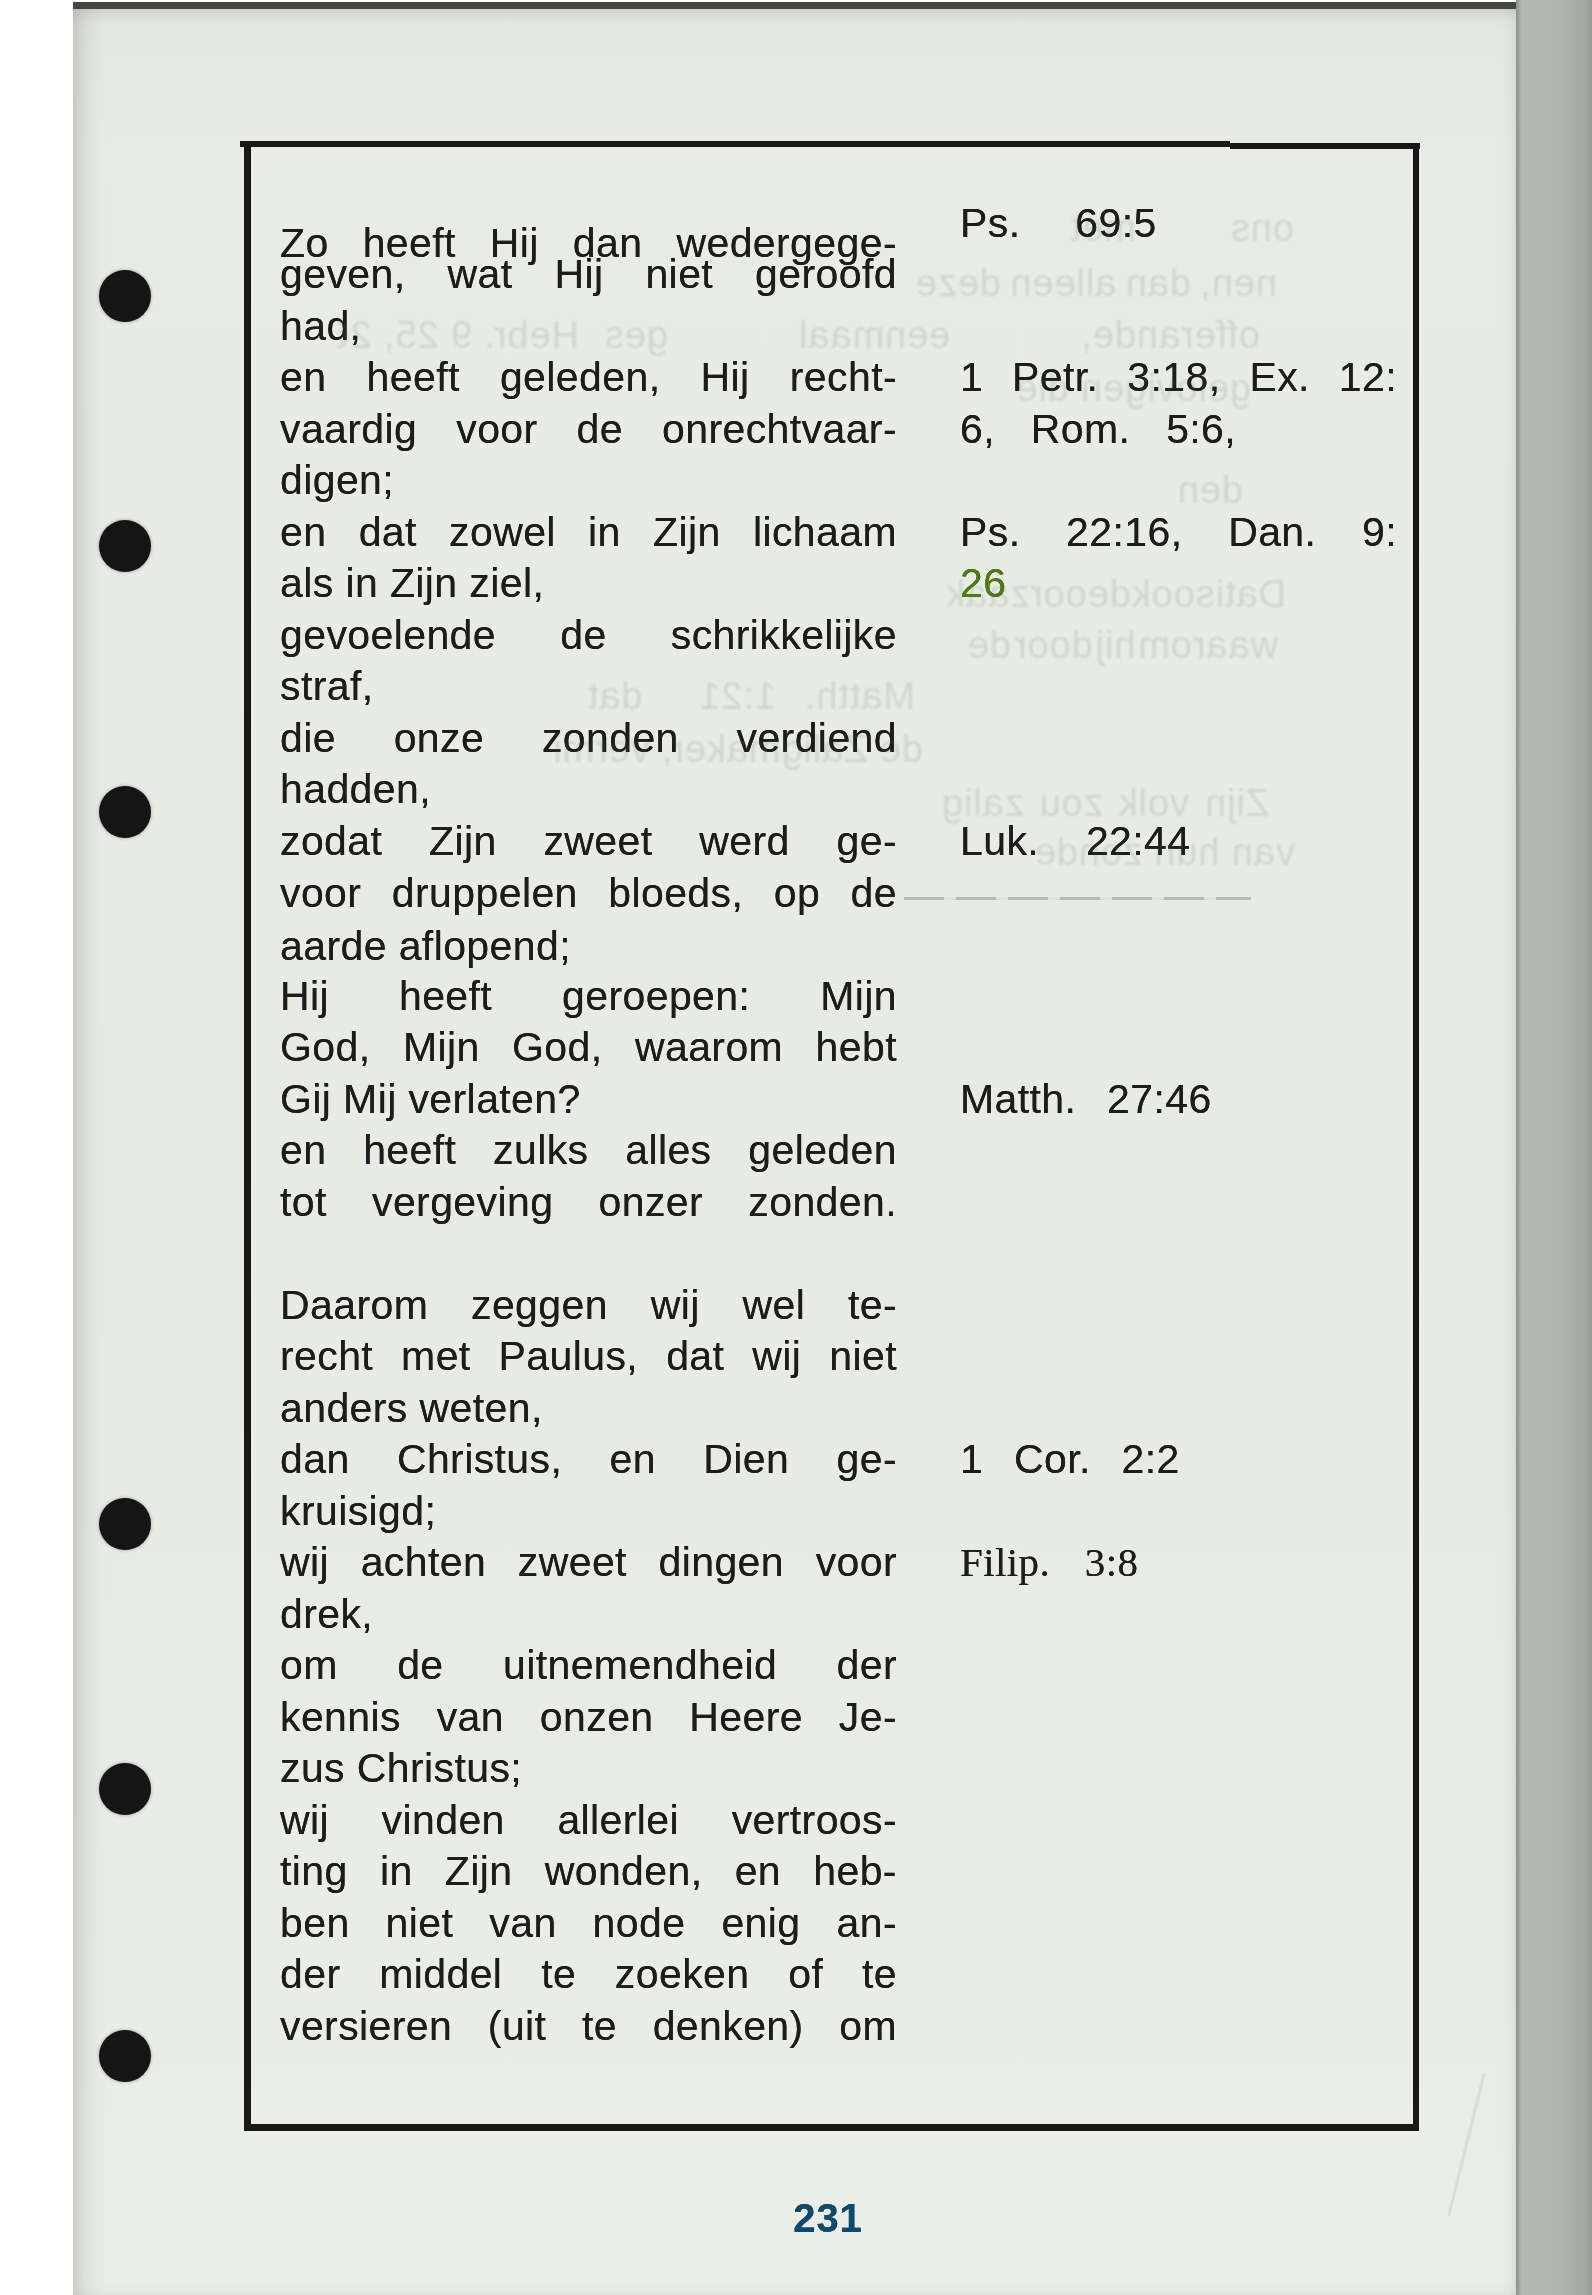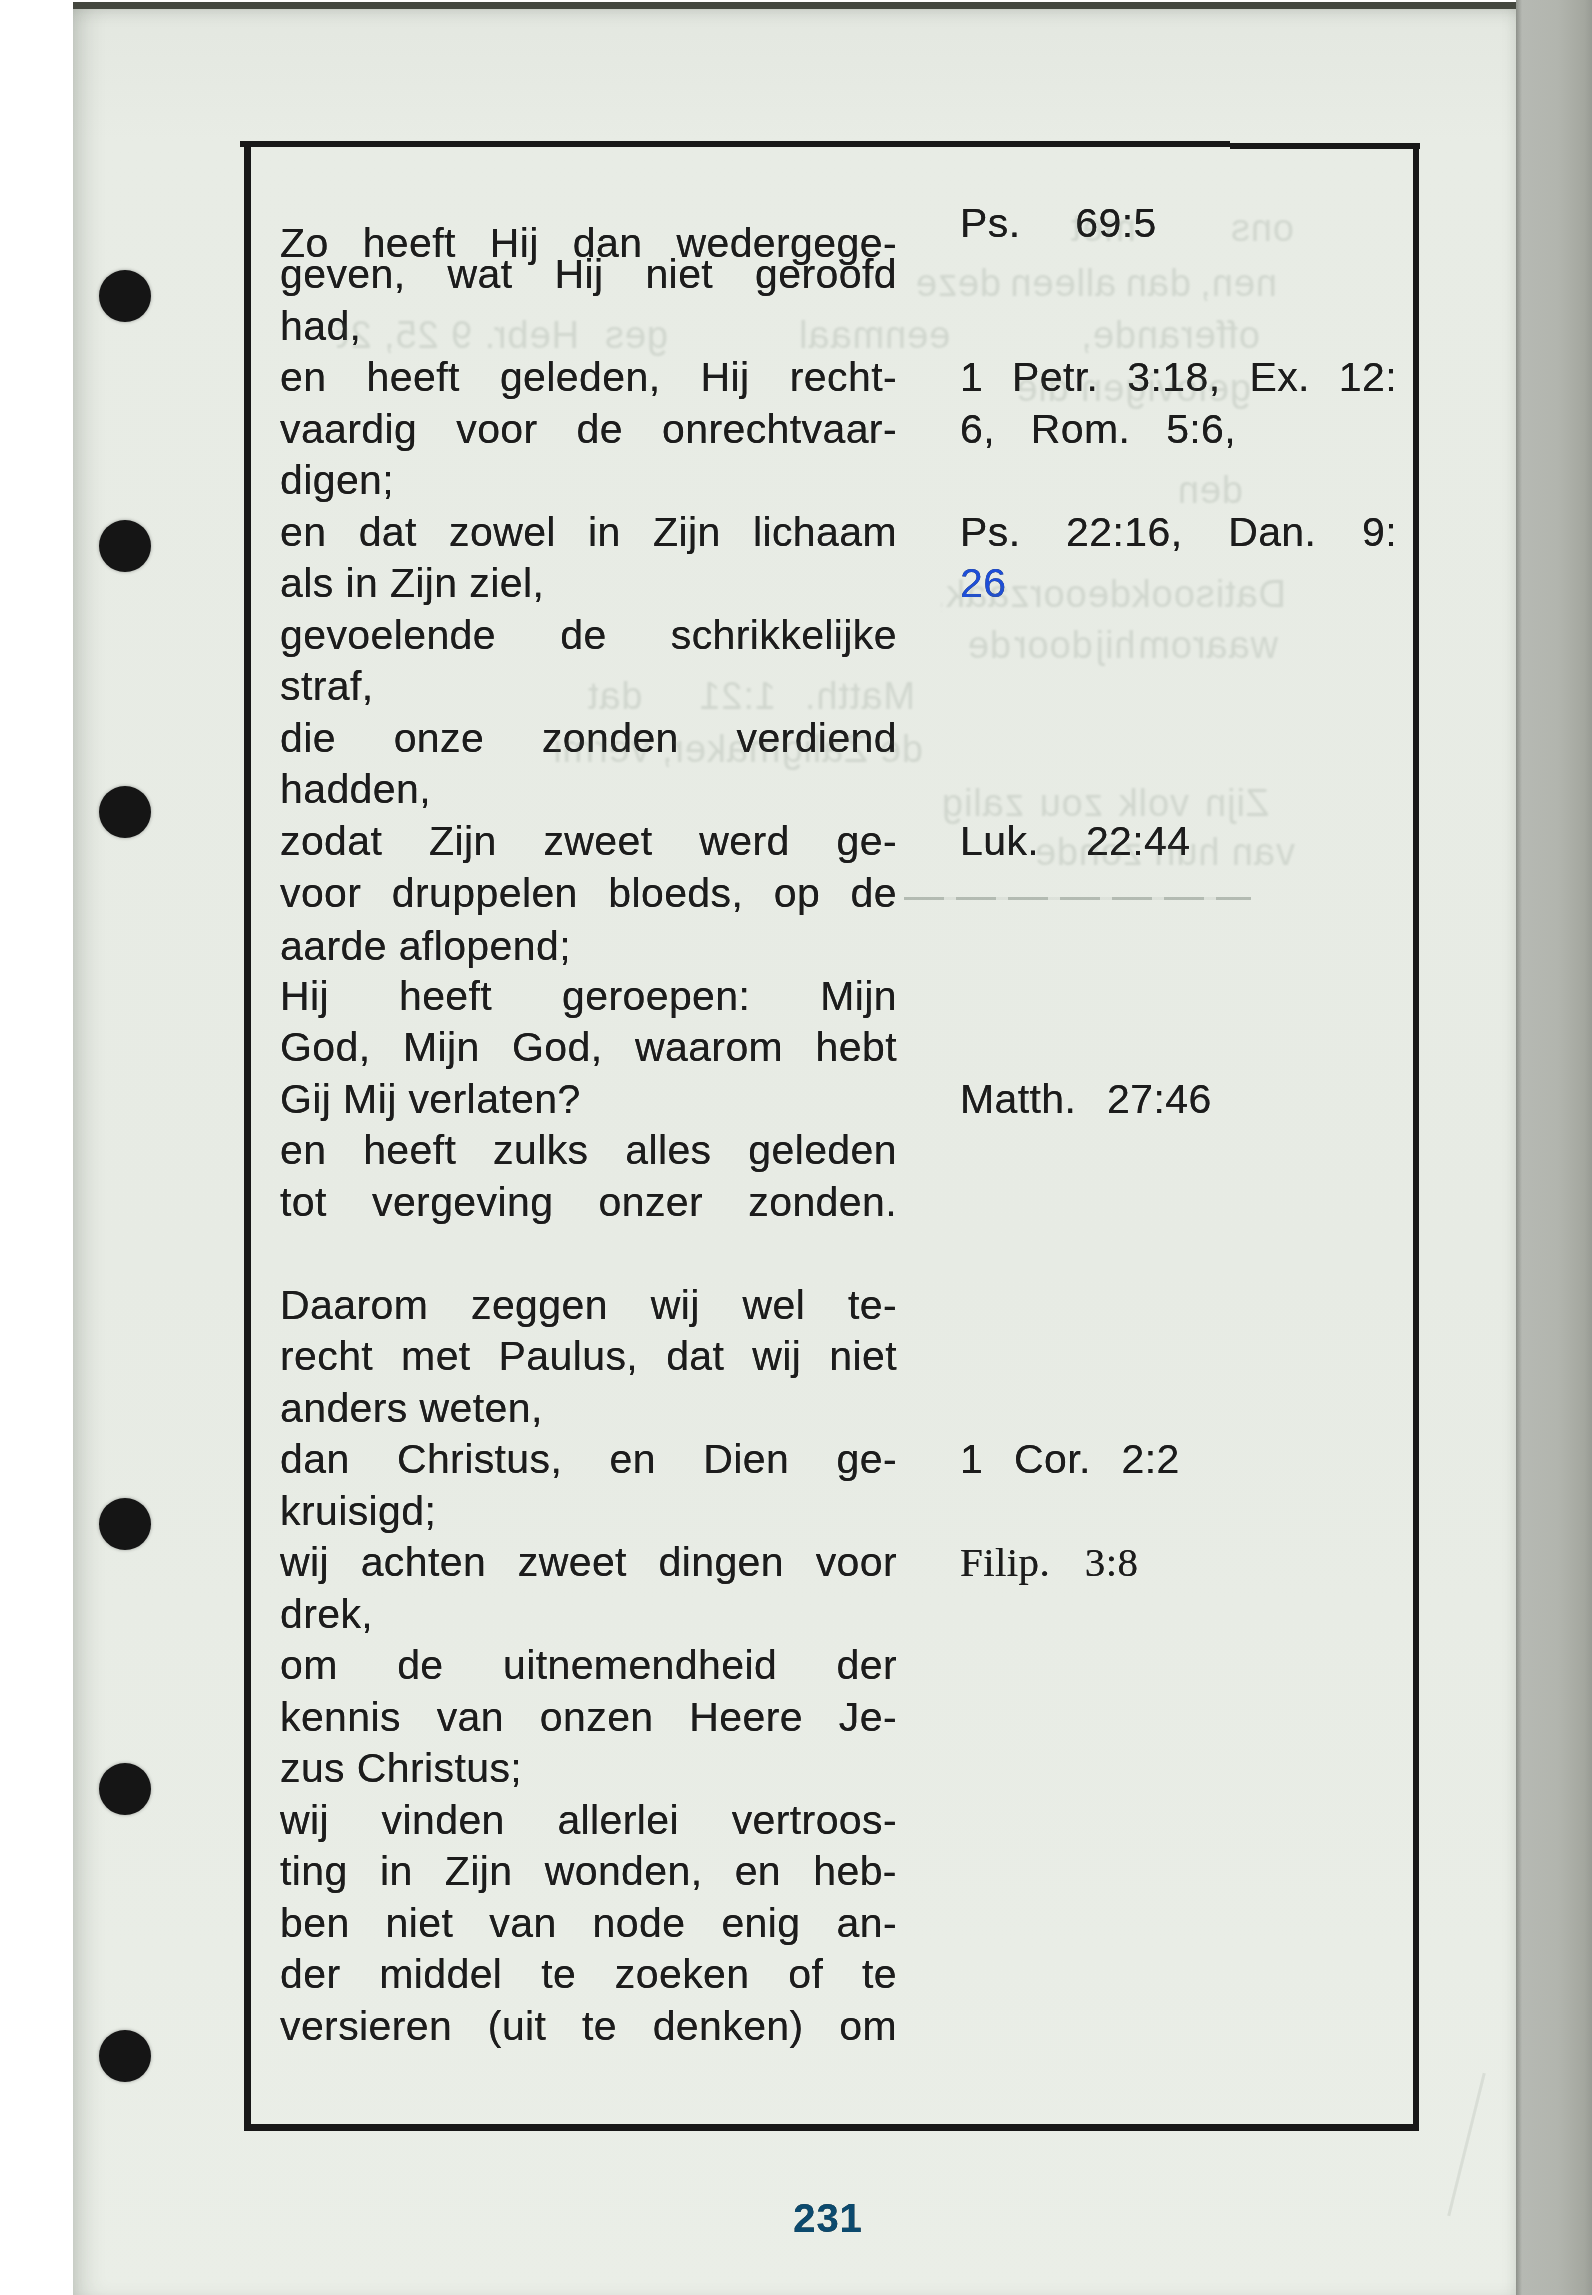--- a/index.html
+++ b/index.html
@@ -280,21 +280,21 @@
       <span>Ex.</span>
       <span>12:</span>
     </div>
     <div class="refline" style="top: 403px; color: rgb(28, 28, 28); word-spacing: 24px;">6, Rom. 5:6,</div>
     <div class="refline just" style="top: 506px; color: rgb(28, 28, 28);">
       <span>Ps.</span>
       <span>22:16,</span>
       <span>Dan.</span>
       <span>9:</span>
     </div>
-    <div class="refline" style="top: 557px; color: #1d4ed8;">26</div>
+    <div class="refline" style="top: 557px; color: #4d7c0f;">26</div>
     <div class="refline" style="top: 815px; color: rgb(28, 28, 28); word-spacing: 35px;">Luk. 22:44</div>
     <div class="refline" style="top: 1073px; color: rgb(28, 28, 28); word-spacing: 19px;">Matth. 27:46</div>
     <div class="refline" style="top: 1433px; color: rgb(28, 28, 28); word-spacing: 19px;">1 Cor. 2:2</div>
     <div class="refline" style="top: 1536px; color: rgb(28, 28, 28); word-spacing: 24px; font-family: Liberation Serif, serif;">Filip. 3:8</div>
   </div>
 <div id="ghosts">
     <div class="ghost spread" style="left: 1070px; top: 204px; width: 224px; color: rgb(90, 106, 92);">
       <span>ons</span>
       <span>met</span>
     </div>

